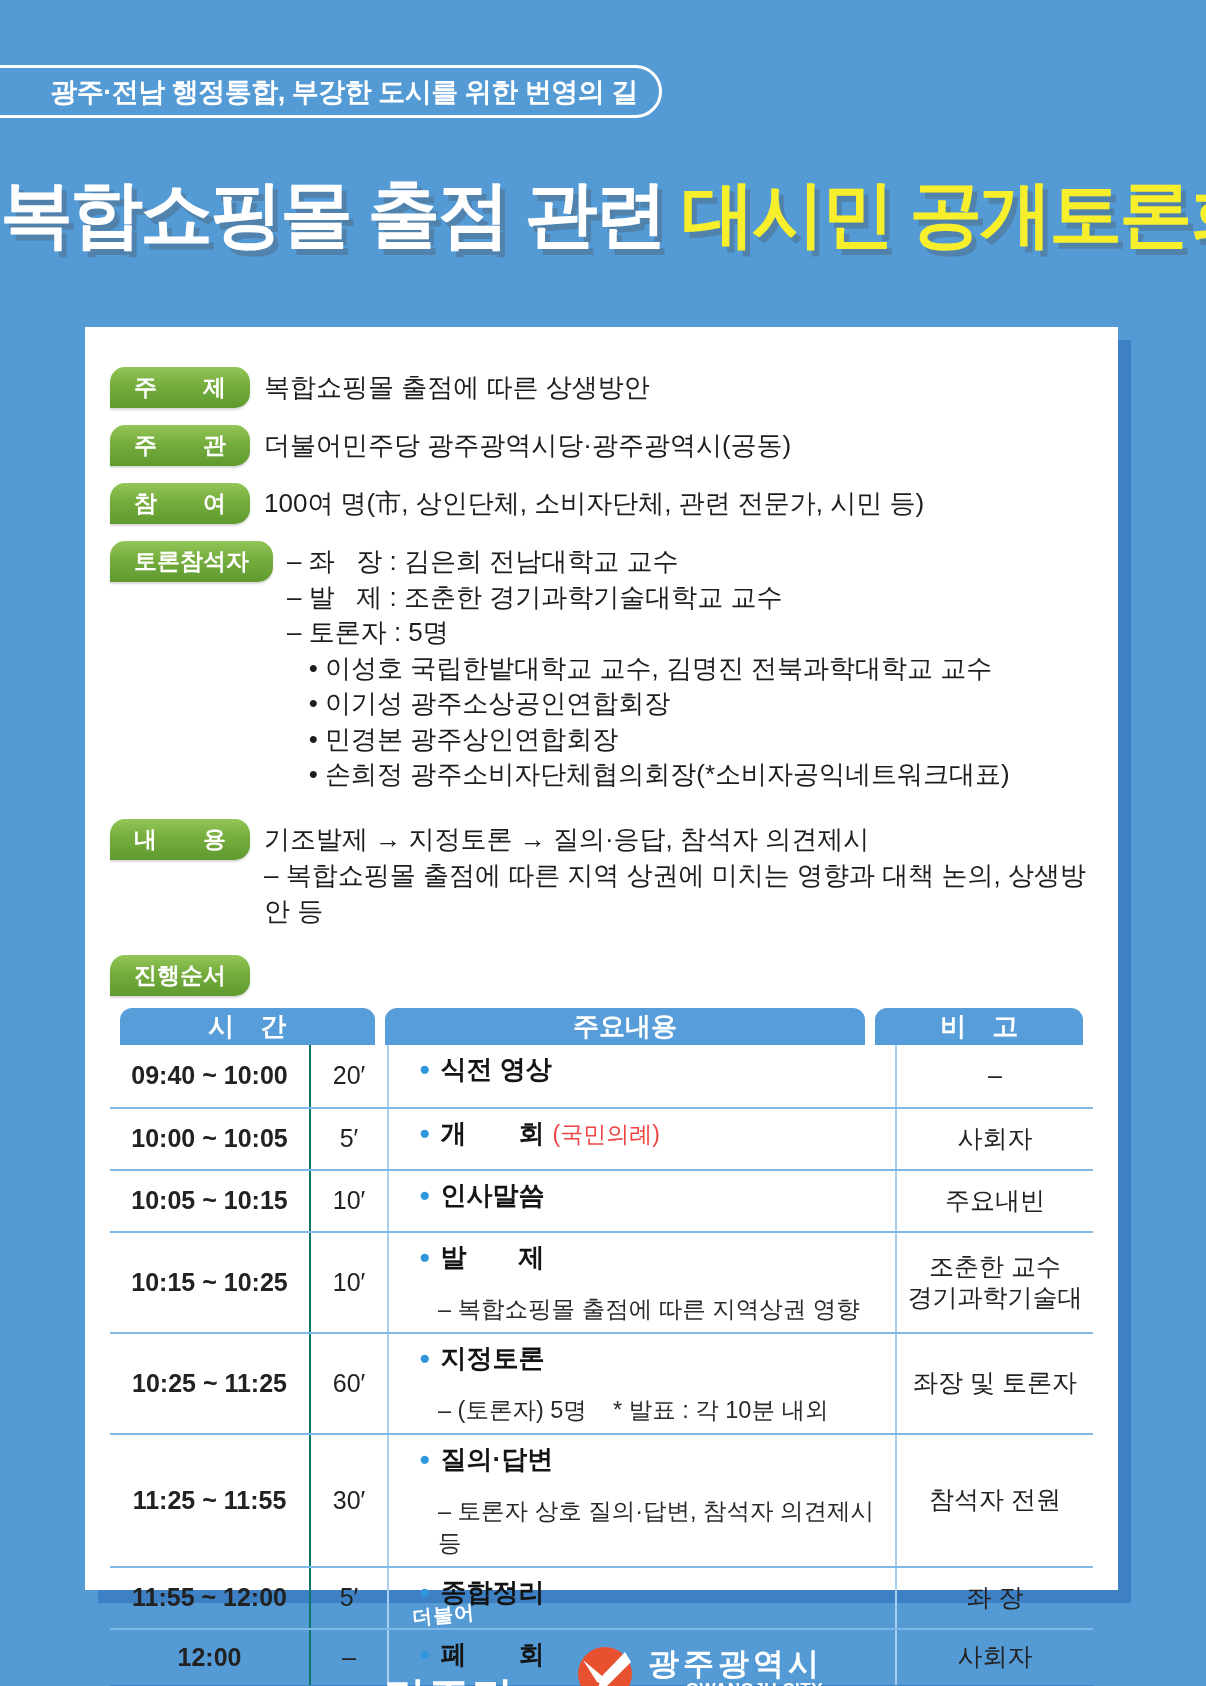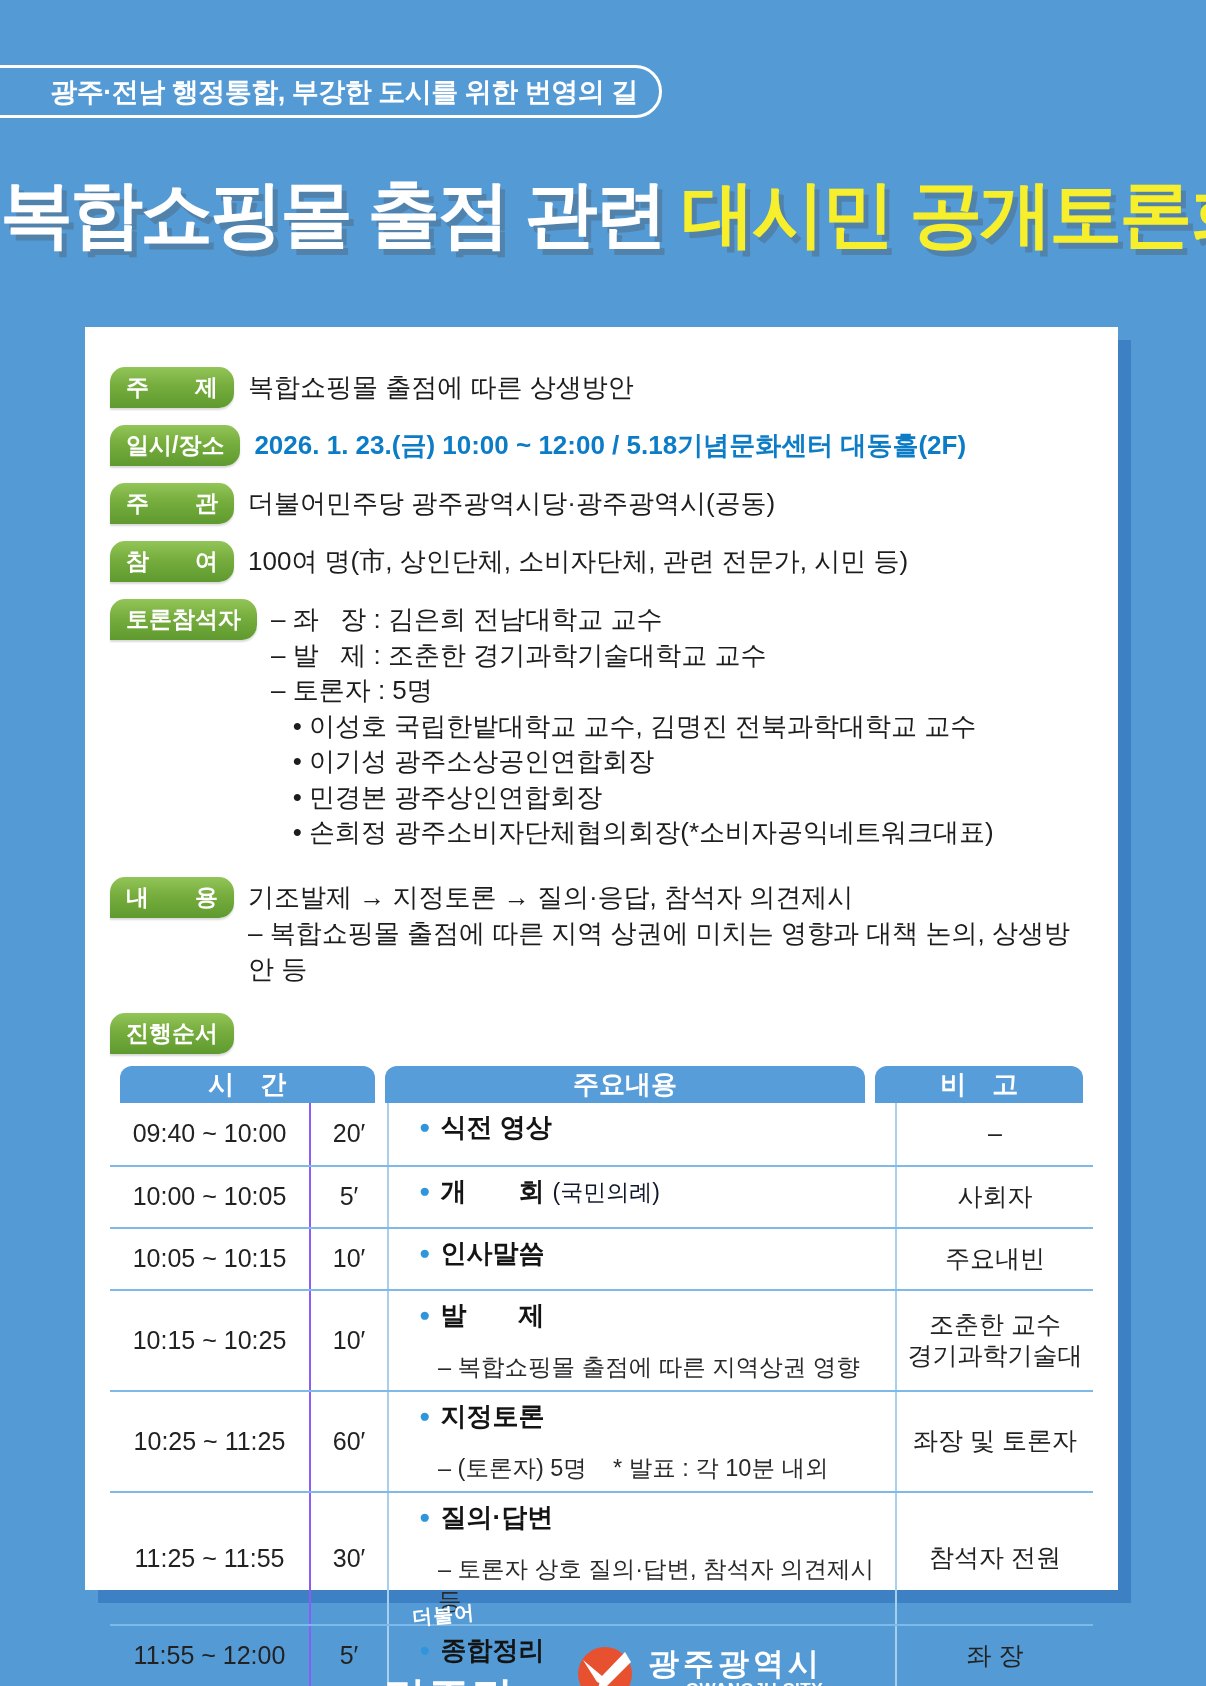--- a/index.html
+++ b/index.html
@@ -31,21 +31,21 @@
 
   
   .card-shadow { position:absolute; left:98px; top:340px; width:1033px; height:1263px; background:#3d80c3; }
   .card {
     position:absolute; left:85px; top:327px; width:1033px; height:1263px;
     background:#ffffff; padding:40px 25px 0 25px;
   }
 
   
   .pill {
-    flex:0 0 auto; min-width:118px; height:41px; padding:0 16px;
+    flex:0 0 auto; min-width:118px; height:41px; padding:0 24px;
     border-radius:15px 15px 15px 0;
     background:linear-gradient(180deg,#93c558 0%,#76ad3d 45%,#5f9a2f 100%);
     color:#fff; font-size:23px; font-weight:700;
     display:inline-flex; align-items:center; justify-content:center;
     box-shadow:0 2px 2px rgba(0,0,0,0.15);
     white-space:pre; letter-spacing:0;
   }
 
   .info-row { display:flex; align-items:flex-start; margin-bottom:17px; }
   .info-row .content {
@@ -71,29 +71,29 @@
   .hcell.h-main { width:491px; }
   .hcell.h-note { width:212px; }
 
   .sched-body { border-bottom:5px solid #3f86c9; }
   .srow {
     display:grid; grid-template-columns:201px 78px 508px 196px;
     align-items:stretch;
   }
   .srow + .srow { border-top:2.5px solid #7eb9e7; }
   .scell { display:flex; align-items:center; justify-content:center; }
-  .c-time { font-size:25px; color:#222; border-right:2px solid #8b5cf6; }
+  .c-time { font-size:25px; color:#222; border-right:2px solid #0f766e;font-weight:bold; }
   .c-dur  { font-size:25px; color:#222; border-right:2px solid #a9cfee; }
   .c-main { justify-content:flex-start; padding:7px 6px 7px 30px; flex-direction:column; align-items:flex-start; }
   .c-main { border-right:2px solid #a9cfee; }
   .c-note { font-size:25px; color:#222; text-align:center; white-space:pre-line; line-height:1.25; }
   .item-line { display:flex; align-items:baseline; }
   .bullet { color:#2f96dc; font-size:19px; margin-right:10px; transform:translateY(-3px); }
   .item { font-size:26px; font-weight:700; color:#141414; white-space:pre; }
-  .note { font-size:23px; font-weight:500; color:#0f172a; margin-left:8px; white-space:pre; }
+  .note { font-size:23px; font-weight:500; color:#ef4444; margin-left:8px; white-space:pre; }
   .sub  { font-size:23.5px; font-weight:500; color:#2a2a2a; margin-left:19px; margin-top:18px; white-space:pre-wrap; }
 
   
   .srow.h1 { min-height:62px; }
   .srow.h2 { min-height:61px; }
   .srow.hlast { min-height:57px; }
 
   
   .footer {
     position:absolute; left:0; top:1601px; width:100%;
@@ -123,24 +123,20 @@
 
   <div class="card-shadow"></div>
   <div class="card">
 
     <div id="info-rows">
   <div class="info-row style-dark dark">
     <span class="pill">주  제</span>
     <span class="content">복합쇼핑몰 출점에 따른 상생방안</span>
   </div>
 
-  <div class="info-row style-blue blue">
-    <span class="pill">일시/장소</span>
-    <span class="content">2026. 1. 23.(금) 10:00 ~ 12:00 / 5.18기념문화센터 대동홀(2F)</span>
-  </div>
 
   <div class="info-row style-dark dark">
     <span class="pill">주  관</span>
     <span class="content">더불어민주당 광주광역시당·광주광역시(공동)</span>
   </div>
 
   <div class="info-row style-dark dark">
     <span class="pill">참  여</span>
     <span class="content">100여 명(市, 상인단체, 소비자단체, 관련 전문가, 시민 등)</span>
   </div>

